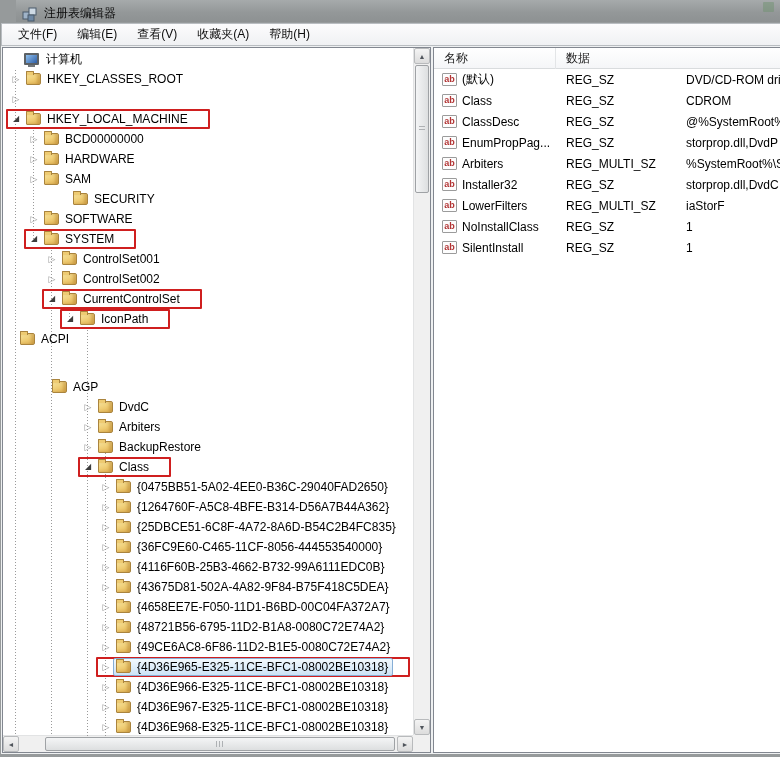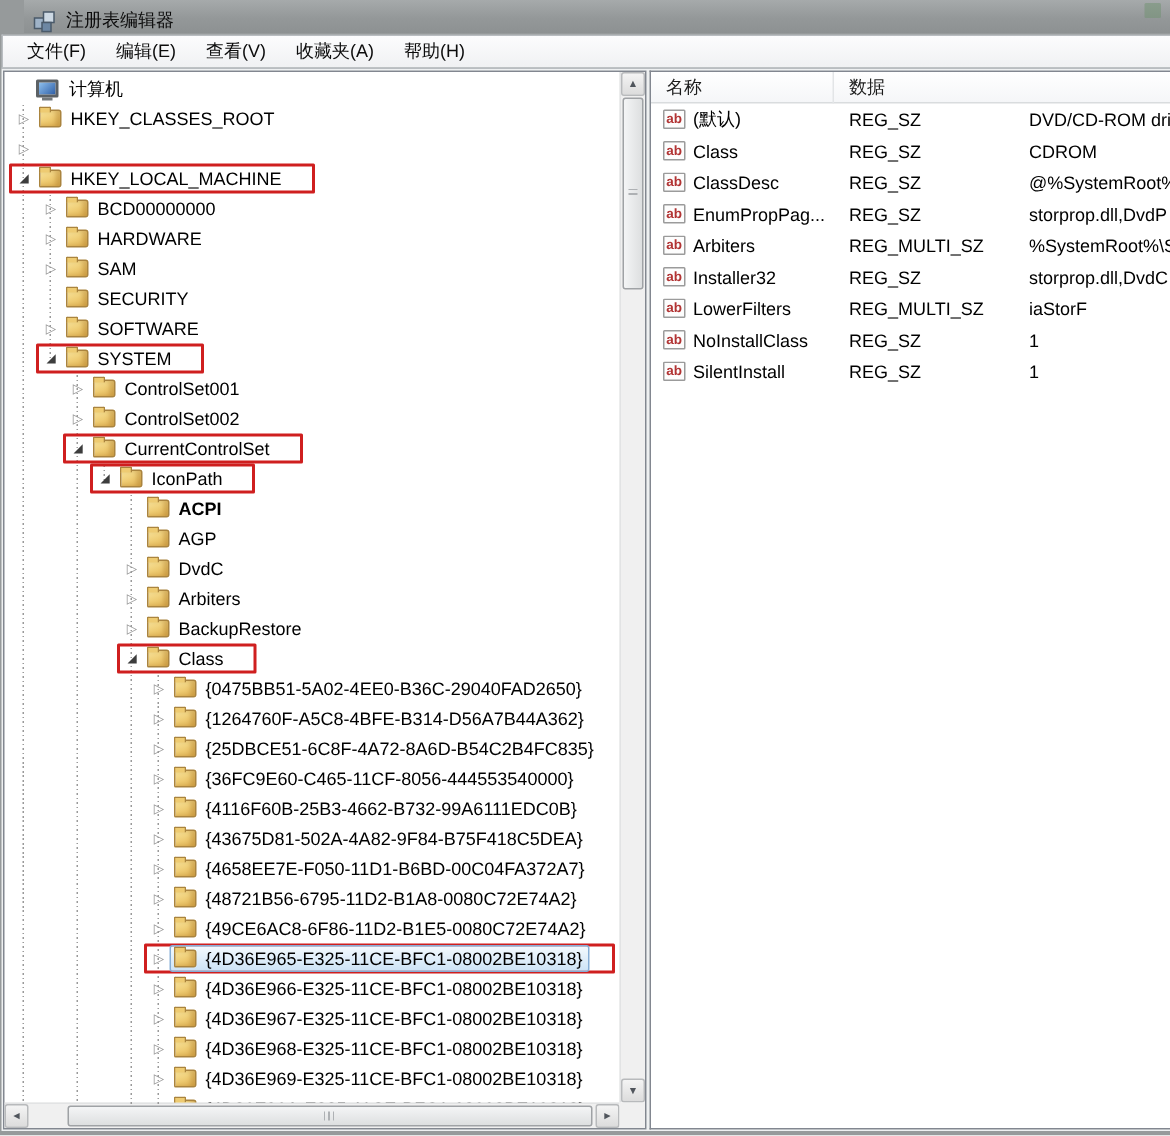--- a/index.html
+++ b/index.html
@@ -174,21 +174,21 @@
         </div>
         <div class="trow" style="padding-left: 24px;">
           <span class="titem">
             <span class="arw">▷</span>
             <span class="lblwrap">
               <span class="ficon"></span>
               <span class="tlabel">SAM</span>
             </span>
           </span>
         </div>
-        <div class="trow" style="padding-left: 24px;">
+        <div class="trow" style="padding-left: 24px; margin-left: 29px;">
           <span class="titem">
             <span class="arw"></span>
             <span class="lblwrap">
               <span class="ficon"></span>
               <span class="tlabel">SECURITY</span>
             </span>
           </span>
         </div>
         <div class="trow" style="padding-left: 24px;">
           <span class="titem">
@@ -237,30 +237,30 @@
         </div>
         <div class="trow" style="padding-left: 60px;">
           <span class="titem rbox">
             <span class="arw exp">◢</span>
             <span class="lblwrap">
               <span class="ficon"></span>
               <span class="tlabel">IconPath</span>
             </span>
           </span>
         </div>
-        <div class="trow" style="padding-left: 78px; font-weight: bold;">
+        <div class="trow" style="">
           <span class="titem">
             <span class="arw"></span>
             <span class="lblwrap">
               <span class="ficon"></span>
               <span class="tlabel">ACPI</span>
             </span>
           </span>
         </div>
-        <div class="trow" style="padding-left: 78px;">
+        <div class="trow" style="padding-left: 32px; margin-top: 28px;">
           <span class="titem">
             <span class="arw"></span>
             <span class="lblwrap">
               <span class="ficon"></span>
               <span class="tlabel">AGP</span>
             </span>
           </span>
         </div>
         <div class="trow" style="padding-left: 78px;">
           <span class="titem">

